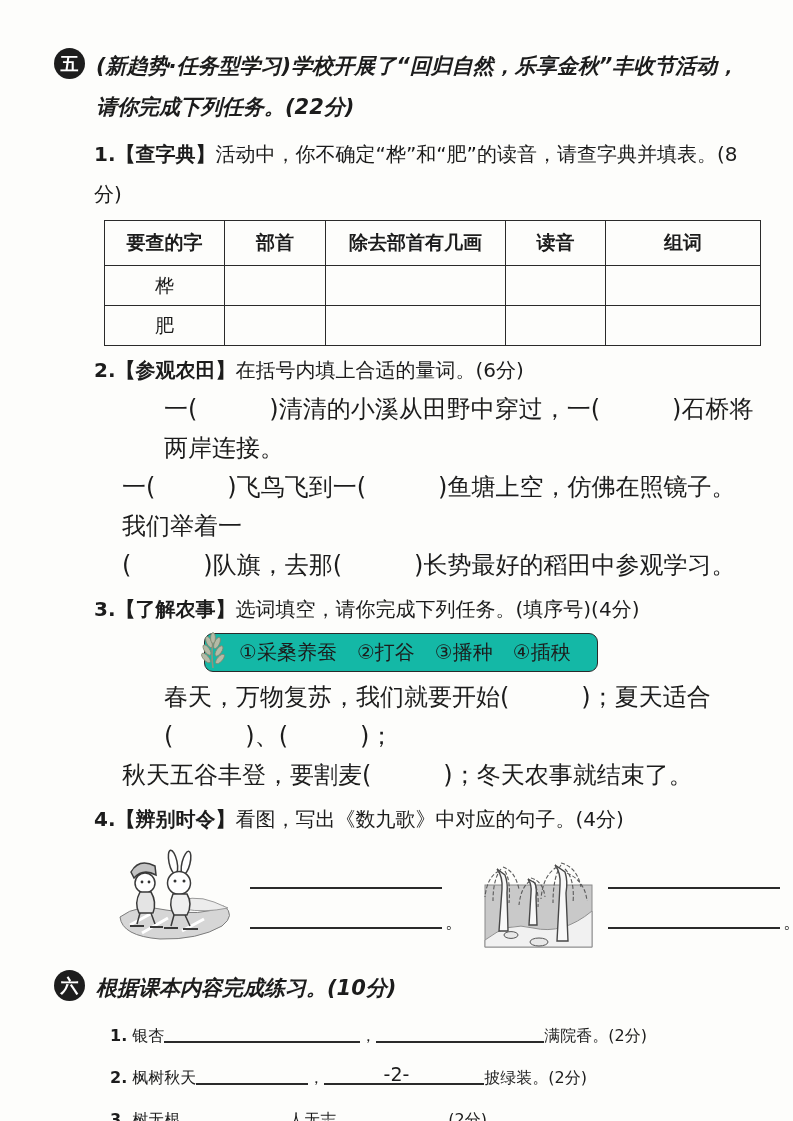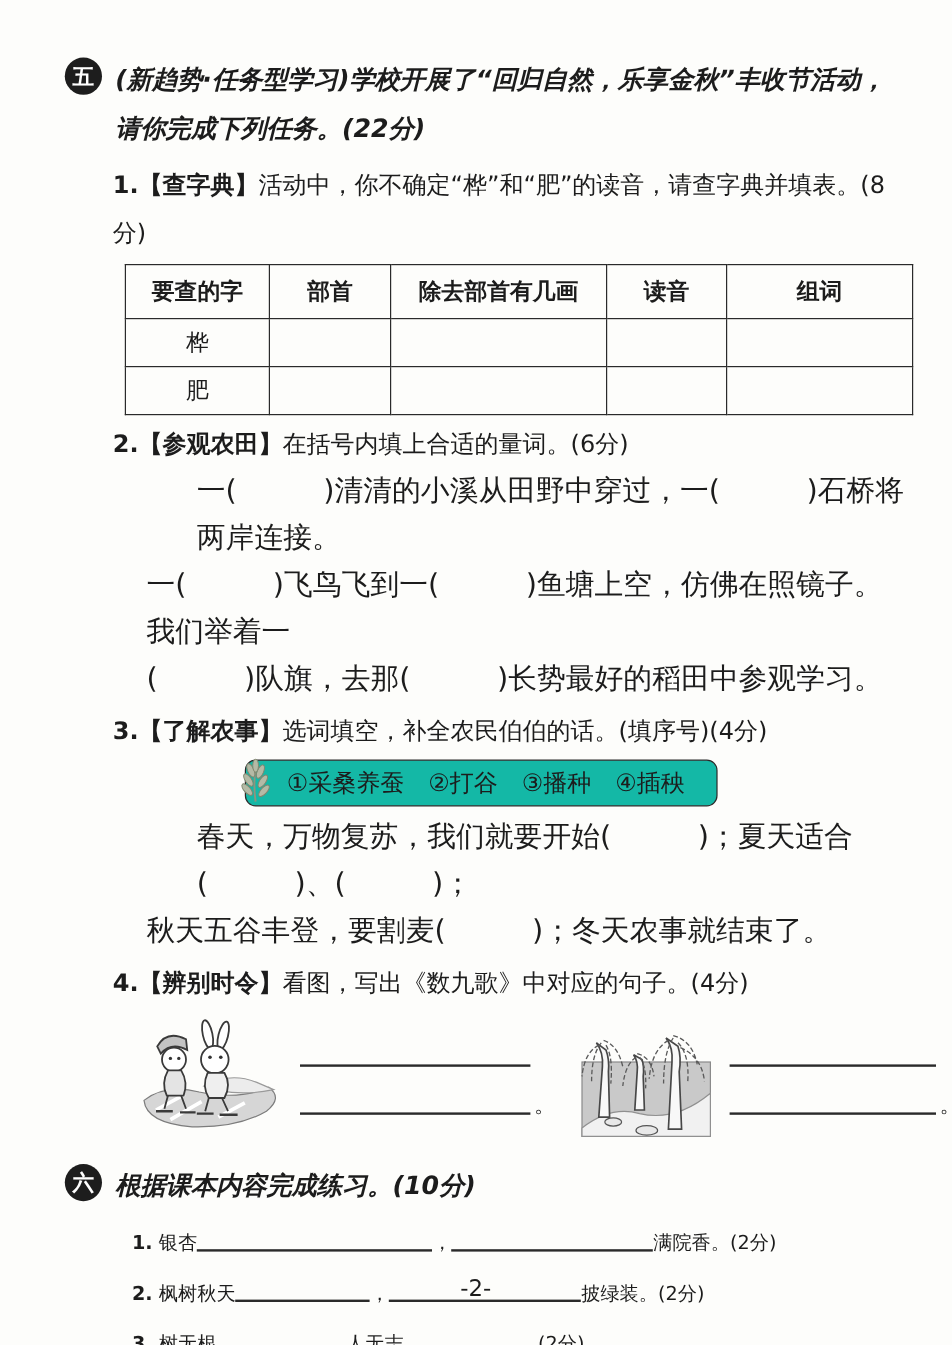--- a/index.html
+++ b/index.html
@@ -135,21 +135,21 @@
     </table>
 
     <div class="q-line">
       <span class="qnum">2.</span><span class="qtag">【参观农田】</span><span class="qtext">在括号内填上合适的量词。(6分)</span>
     </div>
     <div class="body-line indent-a">一(　　　)清清的小溪从田野中穿过，一(　　　)石桥将两岸连接。</div>
     <div class="body-line indent-b">一(　　　)飞鸟飞到一(　　　)鱼塘上空，仿佛在照镜子。我们举着一</div>
     <div class="body-line indent-b">(　　　)队旗，去那(　　　)长势最好的稻田中参观学习。</div>
 
     <div class="q-line">
-      <span class="qnum">3.</span><span class="qtag">【了解农事】</span><span class="qtext">选词填空，补全农民伯伯的话。(填序号)(4分)</span>
+      <span class="qnum">3.</span><span class="qtag">【了解农事】</span><span class="qtext">选词填空，请你完成下列任务。(填序号)(4分)</span>
     </div>
     <div class="word-box-wrap">
       <div class="word-box">
         <span class="wheat">
           <svg width="30" height="38" viewBox="0 0 30 38">
             <path d="M16 36 Q14 22 16 8" stroke="#8d947f" stroke-width="1.6" fill="none"></path>
             <g fill="#b4baa6" stroke="#7f866f" stroke-width="0.8">
               <ellipse cx="12" cy="10" rx="2.6" ry="6" transform="rotate(-24 12 10)"></ellipse>
               <ellipse cx="20" cy="11" rx="2.6" ry="6" transform="rotate(24 20 11)"></ellipse>
               <ellipse cx="10" cy="18" rx="2.6" ry="6" transform="rotate(-34 10 18)"></ellipse>

